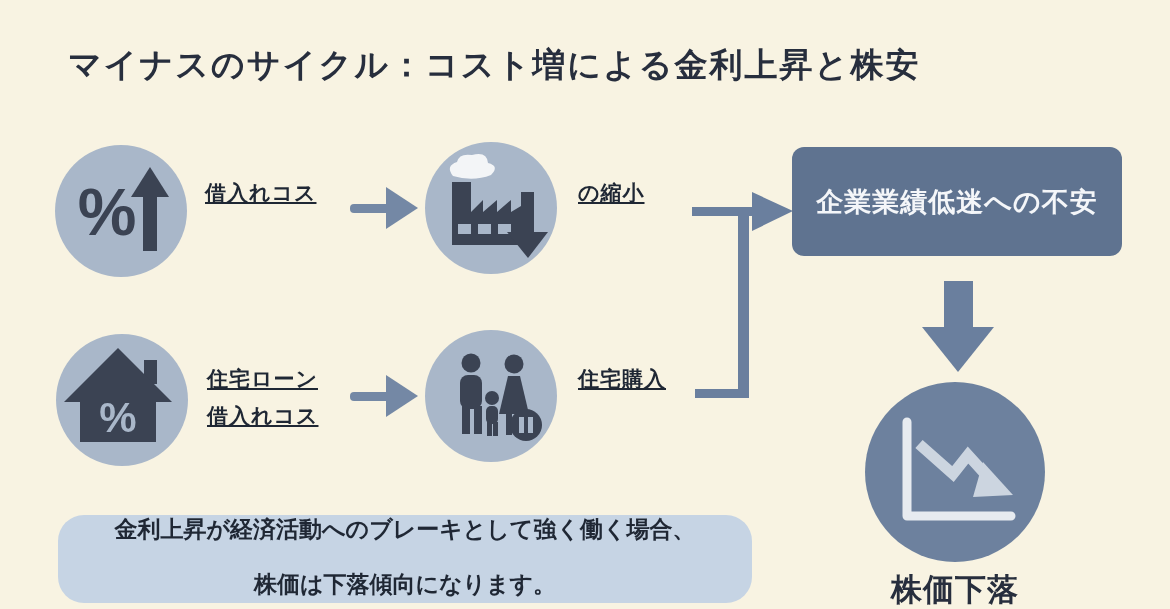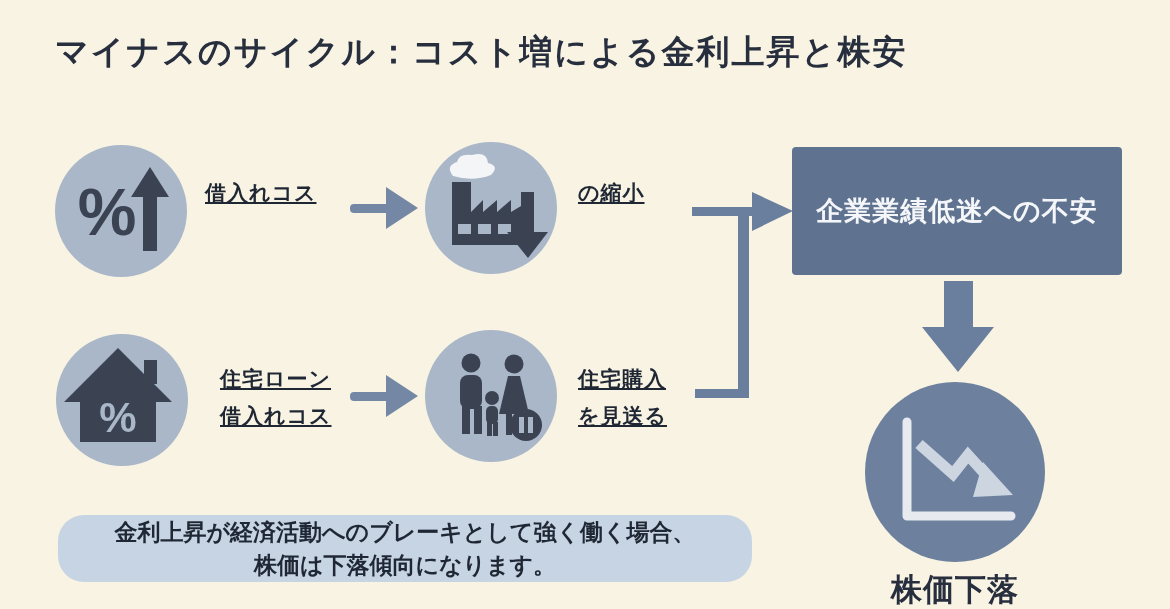--- a/index.html
+++ b/index.html
@@ -3,72 +3,73 @@
 <meta charset="utf-8">
 <style>
   html,body { margin:0; padding:0; }
   .canvas {
     position:relative; width:1170px; height:609px; overflow:hidden;
     background: var(--background, #f8f3e2);
     font-family: "Liberation Sans", "DejaVu Sans", sans-serif;
     color: var(--text-dark, #222a38);
   }
   .title {
-    position:absolute; left:55px; top:30px; margin:0;
+    position:absolute; left:55px; top:30px; margin:13px;
     font-size:33px; font-weight:bold; letter-spacing:2px;
     color: var(--title-color, #272e3d); white-space:nowrap;
   }
   .circle {
     position:absolute; width:132px; height:132px; border-radius:50%;
     background: var(--circle-fill, #a9b7c9);
     display:flex; align-items:center; justify-content:center;
   }
   .circle svg { width:132px; height:132px; display:block; }
   #c1 { left:55px;  top:145px; }
   #c2 { left:425px; top:142px; }
   #c3 { left:56px;  top:334px; }
   #c4 { left:425px; top:330px; }
   .node-label {
     position:absolute; font-size:21px; font-weight:bold; line-height:37px;
     letter-spacing:1px; color: var(--text-dark, #1f2734); white-space:nowrap;text-decoration:underline;
   }
   #l1 { left:205px; top:174px; }
   #l2 { left:578px; top:174px; }
-  #l3 { left:220px; top:360px; }
+  #l3 { left:207px; top:360px; }
   #l4 { left:578px; top:360px; }
   .flow-svg { position:absolute; display:block; }
   #arrow1 { left:348px; top:185px; }
   #arrow2 { left:348px; top:373px; }
   #merge  { left:692px; top:186px; }
   #downarrow { left:915px; top:281px; }
   .outcome-box {
-    position:absolute; left:792px; top:147px; width:330px; height:128px;
-    border-radius:4px; background: var(--outcome-box, #5f7390);
+    position:absolute; left:792px; top:147px; width:330px; height:109px;
+    border-radius:12px; background: var(--outcome-box, #5f7390);
     display:flex; align-items:center; justify-content:center;
   }
   .outcome-box .outcome-text {
     font-size:27px; font-weight:bold; letter-spacing:1px;
     color: var(--outcome-text, #f4f6f9); white-space:nowrap;
   }
   .result-circle {
     position:absolute; left:865px; top:382px; width:180px; height:180px;
     border-radius:50%; background: var(--result-circle, #6d819e);
     display:flex; align-items:center; justify-content:center;
   }
   .result-circle svg { width:180px; height:180px; display:block; }
   .result-label {
     position:absolute; left:865px; top:569px; width:180px; text-align:center;
     font-size:31px; font-weight:bold; letter-spacing:1px;
     color: var(--title-color, #272e3d); white-space:nowrap;
   }
   .note-box {
-    position:absolute; left:58px; top:515px; width:694px; height:67px;
+    position:absolute; left:58px; top:515px; width:694px; height:88px;
     border-radius:26px; background: var(--note-box, #c6d4e4);
-    display:flex; flex-direction:column; align-items:center; justify-content:flex-end;
+    display:flex; flex-direction:column; align-items:center; justify-content:space-between;
     text-align:center;
+    font-family:Liberation Mono, monospace;
   }
   .note-box div {
     font-size:23px; font-weight:bold; line-height:33px;
     color: var(--text-dark, #232b39); white-space:nowrap;
   }
 </style>
 </head>
 <body>
 
 <div class="canvas">
@@ -140,21 +141,20 @@
         <rect x="81" y="84" width="6" height="21"></rect>
         <rect x="91" y="84" width="6" height="21"></rect>
         <circle cx="101" cy="95" r="16"></circle>
       </g>
       <rect x="94" y="87" width="5" height="16" style="fill:var(--circle-fill,#a9b7c9)"></rect>
       <rect x="103" y="87" width="5" height="16" style="fill:var(--circle-fill,#a9b7c9)"></rect>
     </svg>
   </div>
   <div class="node-label" id="l4">
     <div>住宅購入</div>
-    <div>を見送る</div>
   </div>
 
   <svg class="flow-svg" id="merge" width="112" height="222">
     <rect x="0" y="21" width="64" height="9" style="fill:var(--connector,#6a7f9e)"></rect>
     <polygon points="60,6 60,45 101,25" style="fill:var(--connector,#6a7f9e)"></polygon>
     <rect x="46" y="21" width="11" height="191" style="fill:var(--connector,#6a7f9e)"></rect>
     <rect x="3" y="203" width="54" height="9" style="fill:var(--connector,#6a7f9e)"></rect>
   </svg>
 
   <div class="outcome-box">

